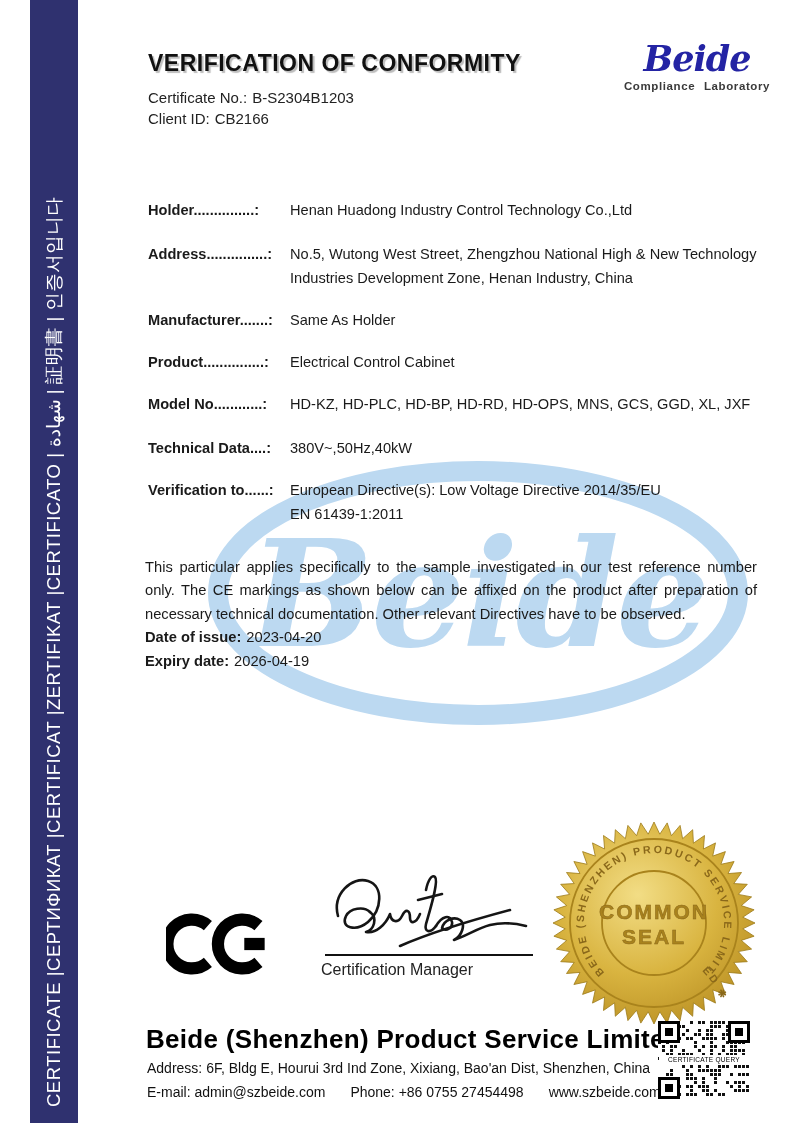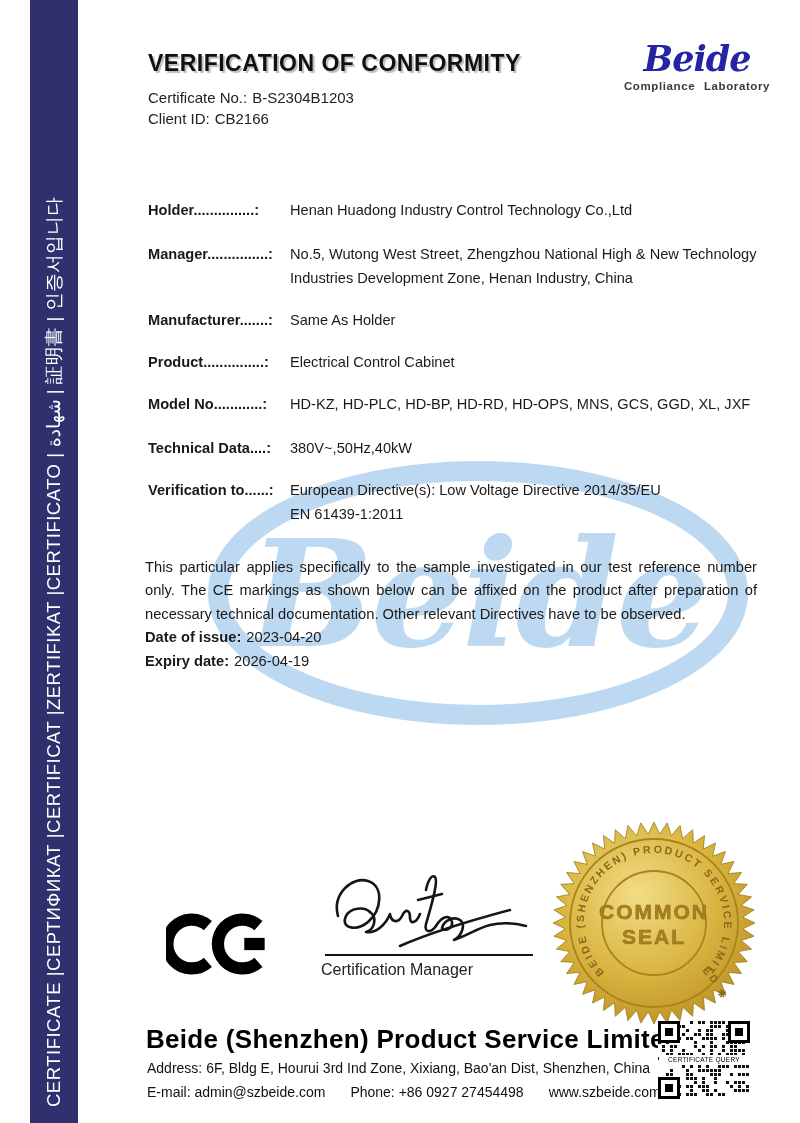--- a/index.html
+++ b/index.html
@@ -93,21 +93,21 @@
     <text x="288" y="196" text-anchor="middle" font-family="DejaVu Serif, serif" font-style="italic" font-weight="bold" font-size="148" fill="#bcd9f1" letter-spacing="-3">Beide</text>
   </svg>
 
   <div class="field-row" style="top:199px">
     <div class="field-label">Holder...............:</div>
     <div class="field-value">
         <div class="fv-line">Henan Huadong Industry Control Technology Co.,Ltd</div>
       </div>
   </div>
   <div class="field-row" style="top:243px">
-    <div class="field-label">Manager...............:</div>
+    <div class="field-label">Address...............:</div>
     <div class="field-value">
       <div class="fv-line">No.5, Wutong West Street, Zhengzhou National High &amp; New Technology</div>
       <div class="fv-line">Industries Development Zone, Henan Industry, China</div>
     </div>
   </div>
   <div class="field-row" style="top:309px">
     <div class="field-label">Manufacturer.......:</div>
     <div class="field-value">
         <div class="fv-line">Same As Holder</div>
       </div>
@@ -177,21 +177,21 @@
     <circle cx="106" cy="103" r="52" fill="none" stroke="#a9831c" stroke-width="1.8"></circle>
     <text class="ring-text"><textPath href="#sealRing">BEIDE (SHENZHEN) PRODUCT SERVICE LIMITED ❋</textPath></text>
     <text class="seal-center" x="106" y="99">COMMON</text>
     <text class="seal-center" x="106" y="124">SEAL</text>
   </svg>
 
   <div class="footer-company">Beide (Shenzhen) Product Service Limited</div>
   <div class="footer-line1">Address: 6F, Bldg E, Hourui 3rd Ind Zone, Xixiang, Bao'an Dist, Shenzhen, China</div>
   <div class="footer-line2">
     <span>E-mail: admin@szbeide.com</span>
-    <span>Phone: +86 0927 27454498</span>
+    <span>Phone: +86 0755 27454498</span>
     <span>www.szbeide.com</span>
   </div>
 
   <div class="qr">
     <div class="qr-noise" id="qrNoise" style="box-shadow: rgb(17, 17, 17) 4px 0px 0px 0px, rgb(17, 17, 17) 32px 0px 0px 0px, rgb(17, 17, 17) 40px 0px 0px 0px, rgb(17, 17, 17) 44px 0px 0px 0px, rgb(17, 17, 17) 52px 0px 0px 0px, rgb(17, 17, 17) 56px 0px 0px 0px, rgb(17, 17, 17) 60px 0px 0px 0px, rgb(17, 17, 17) 64px 0px 0px 0px, rgb(17, 17, 17) 84px 0px 0px 0px, rgb(17, 17, 17) 4px 4px 0px 0px, rgb(17, 17, 17) 12px 4px 0px 0px, rgb(17, 17, 17) 20px 4px 0px 0px, rgb(17, 17, 17) 24px 4px 0px 0px, rgb(17, 17, 17) 52px 4px 0px 0px, rgb(17, 17, 17) 56px 4px 0px 0px, rgb(17, 17, 17) 60px 4px 0px 0px, rgb(17, 17, 17) 68px 4px 0px 0px, rgb(17, 17, 17) 72px 4px 0px 0px, rgb(17, 17, 17) 80px 4px 0px 0px, rgb(17, 17, 17) 0px 8px 0px 0px, rgb(17, 17, 17) 12px 8px 0px 0px, rgb(17, 17, 17) 16px 8px 0px 0px, rgb(17, 17, 17) 28px 8px 0px 0px, rgb(17, 17, 17) 40px 8px 0px 0px, rgb(17, 17, 17) 48px 8px 0px 0px, rgb(17, 17, 17) 52px 8px 0px 0px, rgb(17, 17, 17) 68px 8px 0px 0px, rgb(17, 17, 17) 76px 8px 0px 0px, rgb(17, 17, 17) 84px 8px 0px 0px, rgb(17, 17, 17) 88px 8px 0px 0px, rgb(17, 17, 17) 16px 12px 0px 0px, rgb(17, 17, 17) 24px 12px 0px 0px, rgb(17, 17, 17) 36px 12px 0px 0px, rgb(17, 17, 17) 40px 12px 0px 0px, rgb(17, 17, 17) 48px 12px 0px 0px, rgb(17, 17, 17) 52px 12px 0px 0px, rgb(17, 17, 17) 64px 12px 0px 0px, rgb(17, 17, 17) 68px 12px 0px 0px, rgb(17, 17, 17) 76px 12px 0px 0px, rgb(17, 17, 17) 80px 12px 0px 0px, rgb(17, 17, 17) 88px 12px 0px 0px, rgb(17, 17, 17) 4px 16px 0px 0px, rgb(17, 17, 17) 16px 16px 0px 0px, rgb(17, 17, 17) 20px 16px 0px 0px, rgb(17, 17, 17) 28px 16px 0px 0px, rgb(17, 17, 17) 32px 16px 0px 0px, rgb(17, 17, 17) 44px 16px 0px 0px, rgb(17, 17, 17) 48px 16px 0px 0px, rgb(17, 17, 17) 52px 16px 0px 0px, rgb(17, 17, 17) 56px 16px 0px 0px, rgb(17, 17, 17) 64px 16px 0px 0px, rgb(17, 17, 17) 88px 16px 0px 0px, rgb(17, 17, 17) 0px 20px 0px 0px, rgb(17, 17, 17) 8px 20px 0px 0px, rgb(17, 17, 17) 36px 20px 0px 0px, rgb(17, 17, 17) 52px 20px 0px 0px, rgb(17, 17, 17) 68px 20px 0px 0px, rgb(17, 17, 17) 72px 20px 0px 0px, rgb(17, 17, 17) 76px 20px 0px 0px, rgb(17, 17, 17) 80px 20px 0px 0px, rgb(17, 17, 17) 84px 20px 0px 0px, rgb(17, 17, 17) 4px 24px 0px 0px, rgb(17, 17, 17) 12px 24px 0px 0px, rgb(17, 17, 17) 16px 24px 0px 0px, rgb(17, 17, 17) 36px 24px 0px 0px, rgb(17, 17, 17) 44px 24px 0px 0px, rgb(17, 17, 17) 52px 24px 0px 0px, rgb(17, 17, 17) 56px 24px 0px 0px, rgb(17, 17, 17) 64px 24px 0px 0px, rgb(17, 17, 17) 72px 24px 0px 0px, rgb(17, 17, 17) 76px 24px 0px 0px, rgb(17, 17, 17) 4px 28px 0px 0px, rgb(17, 17, 17) 12px 28px 0px 0px, rgb(17, 17, 17) 24px 28px 0px 0px, rgb(17, 17, 17) 40px 28px 0px 0px, rgb(17, 17, 17) 52px 28px 0px 0px, rgb(17, 17, 17) 64px 28px 0px 0px, rgb(17, 17, 17) 72px 28px 0px 0px, rgb(17, 17, 17) 76px 28px 0px 0px, rgb(17, 17, 17) 80px 28px 0px 0px, rgb(17, 17, 17) 84px 28px 0px 0px, rgb(17, 17, 17) 8px 32px 0px 0px, rgb(17, 17, 17) 12px 32px 0px 0px, rgb(17, 17, 17) 20px 32px 0px 0px, rgb(17, 17, 17) 24px 32px 0px 0px, rgb(17, 17, 17) 28px 32px 0px 0px, rgb(17, 17, 17) 32px 32px 0px 0px, rgb(17, 17, 17) 44px 32px 0px 0px, rgb(17, 17, 17) 52px 32px 0px 0px, rgb(17, 17, 17) 60px 32px 0px 0px, rgb(17, 17, 17) 68px 32px 0px 0px, rgb(17, 17, 17) 72px 32px 0px 0px, rgb(17, 17, 17) 76px 32px 0px 0px, rgb(17, 17, 17) 84px 32px 0px 0px, rgb(17, 17, 17) 0px 36px 0px 0px, rgb(17, 17, 17) 4px 36px 0px 0px, rgb(17, 17, 17) 8px 36px 0px 0px, rgb(17, 17, 17) 12px 36px 0px 0px, rgb(17, 17, 17) 20px 36px 0px 0px, rgb(17, 17, 17) 28px 36px 0px 0px, rgb(17, 17, 17) 32px 36px 0px 0px, rgb(17, 17, 17) 36px 36px 0px 0px, rgb(17, 17, 17) 40px 36px 0px 0px, rgb(17, 17, 17) 64px 36px 0px 0px, rgb(17, 17, 17) 68px 36px 0px 0px, rgb(17, 17, 17) 84px 36px 0px 0px, rgb(17, 17, 17) 4px 40px 0px 0px, rgb(17, 17, 17) 8px 40px 0px 0px, rgb(17, 17, 17) 12px 40px 0px 0px, rgb(17, 17, 17) 16px 40px 0px 0px, rgb(17, 17, 17) 20px 40px 0px 0px, rgb(17, 17, 17) 48px 40px 0px 0px, rgb(17, 17, 17) 84px 40px 0px 0px, rgb(17, 17, 17) 24px 44px 0px 0px, rgb(17, 17, 17) 32px 44px 0px 0px, rgb(17, 17, 17) 40px 44px 0px 0px, rgb(17, 17, 17) 48px 44px 0px 0px, rgb(17, 17, 17) 60px 44px 0px 0px, rgb(17, 17, 17) 64px 44px 0px 0px, rgb(17, 17, 17) 68px 44px 0px 0px, rgb(17, 17, 17) 76px 44px 0px 0px, rgb(17, 17, 17) 80px 44px 0px 0px, rgb(17, 17, 17) 84px 44px 0px 0px, rgb(17, 17, 17) 88px 44px 0px 0px, rgb(17, 17, 17) 12px 48px 0px 0px, rgb(17, 17, 17) 28px 48px 0px 0px, rgb(17, 17, 17) 40px 48px 0px 0px, rgb(17, 17, 17) 44px 48px 0px 0px, rgb(17, 17, 17) 48px 48px 0px 0px, rgb(17, 17, 17) 52px 48px 0px 0px, rgb(17, 17, 17) 56px 48px 0px 0px, rgb(17, 17, 17) 60px 48px 0px 0px, rgb(17, 17, 17) 8px 52px 0px 0px, rgb(17, 17, 17) 12px 52px 0px 0px, rgb(17, 17, 17) 28px 52px 0px 0px, rgb(17, 17, 17) 32px 52px 0px 0px, rgb(17, 17, 17) 52px 52px 0px 0px, rgb(17, 17, 17) 56px 52px 0px 0px, rgb(17, 17, 17) 60px 52px 0px 0px, rgb(17, 17, 17) 72px 52px 0px 0px, rgb(17, 17, 17) 80px 52px 0px 0px, rgb(17, 17, 17) 84px 52px 0px 0px, rgb(17, 17, 17) 88px 52px 0px 0px, rgb(17, 17, 17) 8px 56px 0px 0px, rgb(17, 17, 17) 12px 56px 0px 0px, rgb(17, 17, 17) 16px 56px 0px 0px, rgb(17, 17, 17) 28px 56px 0px 0px, rgb(17, 17, 17) 32px 56px 0px 0px, rgb(17, 17, 17) 36px 56px 0px 0px, rgb(17, 17, 17) 44px 56px 0px 0px, rgb(17, 17, 17) 56px 56px 0px 0px, rgb(17, 17, 17) 12px 60px 0px 0px, rgb(17, 17, 17) 16px 60px 0px 0px, rgb(17, 17, 17) 36px 60px 0px 0px, rgb(17, 17, 17) 44px 60px 0px 0px, rgb(17, 17, 17) 56px 60px 0px 0px, rgb(17, 17, 17) 68px 60px 0px 0px, rgb(17, 17, 17) 76px 60px 0px 0px, rgb(17, 17, 17) 80px 60px 0px 0px, rgb(17, 17, 17) 84px 60px 0px 0px, rgb(17, 17, 17) 4px 64px 0px 0px, rgb(17, 17, 17) 20px 64px 0px 0px, rgb(17, 17, 17) 28px 64px 0px 0px, rgb(17, 17, 17) 32px 64px 0px 0px, rgb(17, 17, 17) 40px 64px 0px 0px, rgb(17, 17, 17) 44px 64px 0px 0px, rgb(17, 17, 17) 48px 64px 0px 0px, rgb(17, 17, 17) 72px 64px 0px 0px, rgb(17, 17, 17) 80px 64px 0px 0px, rgb(17, 17, 17) 88px 64px 0px 0px, rgb(17, 17, 17) 4px 68px 0px 0px, rgb(17, 17, 17) 8px 68px 0px 0px, rgb(17, 17, 17) 12px 68px 0px 0px, rgb(17, 17, 17) 16px 68px 0px 0px, rgb(17, 17, 17) 32px 68px 0px 0px, rgb(17, 17, 17) 44px 68px 0px 0px, rgb(17, 17, 17) 48px 68px 0px 0px, rgb(17, 17, 17) 56px 68px 0px 0px, rgb(17, 17, 17) 76px 68px 0px 0px, rgb(17, 17, 17) 80px 68px 0px 0px, rgb(17, 17, 17) 84px 68px 0px 0px, rgb(17, 17, 17) 88px 68px 0px 0px, rgb(17, 17, 17) 0px 72px 0px 0px, rgb(17, 17, 17) 4px 72px 0px 0px, rgb(17, 17, 17) 12px 72px 0px 0px, rgb(17, 17, 17) 20px 72px 0px 0px, rgb(17, 17, 17) 28px 72px 0px 0px, rgb(17, 17, 17) 32px 72px 0px 0px, rgb(17, 17, 17) 36px 72px 0px 0px, rgb(17, 17, 17) 48px 72px 0px 0px, rgb(17, 17, 17) 52px 72px 0px 0px, rgb(17, 17, 17) 60px 72px 0px 0px, rgb(17, 17, 17) 64px 72px 0px 0px;"></div>
     <div class="finder tl"></div>
     <div class="finder tr"></div>
     <div class="finder bl"></div>
     <div class="qr-caption">CERTIFICATE QUERY</div>
   </div>

